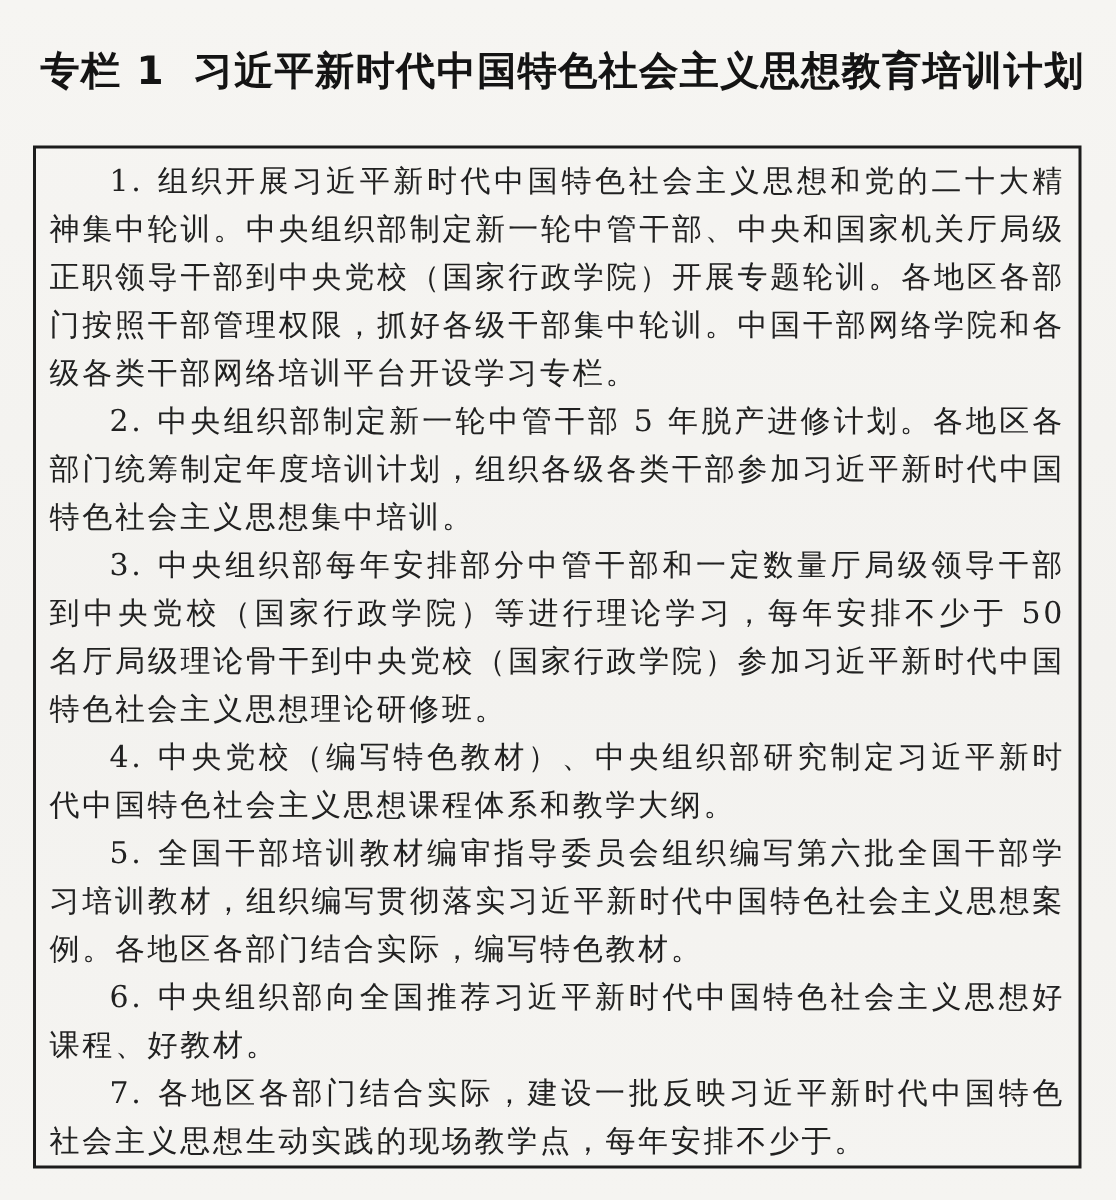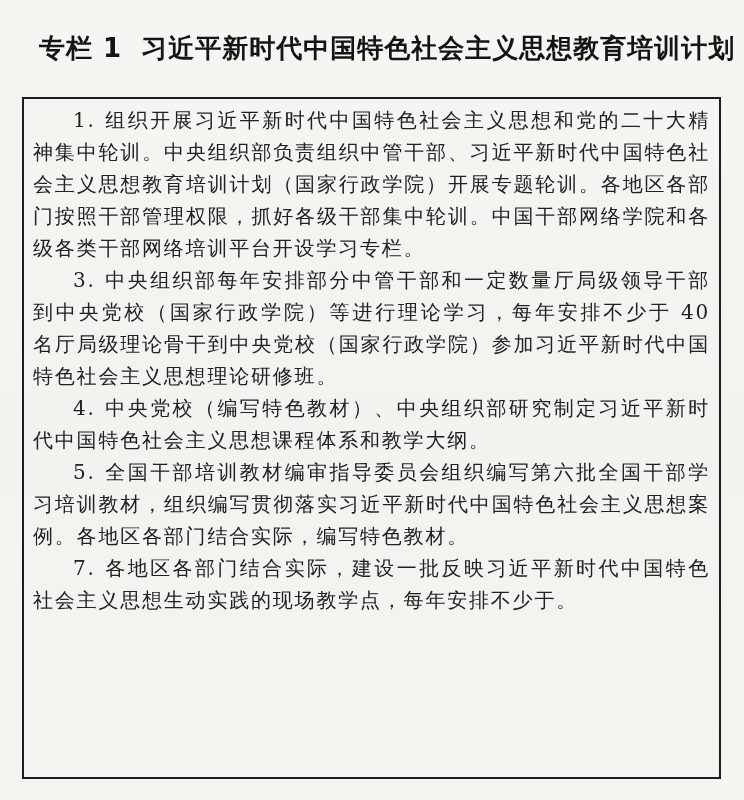--- a/index.html
+++ b/index.html
@@ -15,21 +15,21 @@
   }
   .doc-page {
     position: relative;
     width: 744px;
     height: 800px;
     background: linear-gradient(180deg, #f6f5f2 0%, #f3f2ef 55%, #f5f4f1 100%);
   }
   .doc-heading {
     position: absolute;
     top: 31px;
-    left: 39px;
+    left: 27px;
     width: 700px;
     font-family: "DejaVu Sans", "Liberation Sans", sans-serif;
     font-weight: bold;
     font-size: 26px;
     line-height: 34px;
     color: #141414;
     letter-spacing: 1px;
     white-space: nowrap;
   }
   .heading-label {
@@ -62,20 +62,22 @@
 </head>
 <body>
 
 <div class="doc-page">
 
   <div class="doc-heading">
     <span class="heading-label">专栏 1</span><span class="heading-title">习近平新时代中国特色社会主义思想教育培训计划</span>
   </div>
 
   <div class="content-box">
-    <p class="para"><span class="num">1.</span><span>组织开展习近平新时代中国特色社会主义思想和党的二十大精神集中轮训。中央组织部负责组织中管干部、习近平新时代中国特色社会主义思想教育培训计划（国家行政学院）开展专题轮训。各地区各部门按照干部管理权限，抓好各级干部集中轮训。中国干部网络学院和各级各类干部网络培训平台开设学习专栏。</span></p>
-    <p class="para"><span class="num">3.</span><span>中央组织部每年安排部分中管干部和一定数量厅局级领导干部到中央党校（国家行政学院）等进行理论学习，每年安排不少于 40 名厅局级理论骨干到中央党校（国家行政学院）参加习近平新时代中国特色社会主义思想理论研修班。</span></p>
+    <p class="para"><span class="num">1.</span><span>组织开展习近平新时代中国特色社会主义思想和党的二十大精神集中轮训。中央组织部制定新一轮中管干部、中央和国家机关厅局级正职领导干部到中央党校（国家行政学院）开展专题轮训。各地区各部门按照干部管理权限，抓好各级干部集中轮训。中国干部网络学院和各级各类干部网络培训平台开设学习专栏。</span></p>
+    <p class="para"><span class="num">2.</span><span>中央组织部制定新一轮中管干部 5 年脱产进修计划。各地区各部门统筹制定年度培训计划，组织各级各类干部参加习近平新时代中国特色社会主义思想集中培训。</span></p>
+    <p class="para"><span class="num">3.</span><span>中央组织部每年安排部分中管干部和一定数量厅局级领导干部到中央党校（国家行政学院）等进行理论学习，每年安排不少于 50 名厅局级理论骨干到中央党校（国家行政学院）参加习近平新时代中国特色社会主义思想理论研修班。</span></p>
     <p class="para"><span class="num">4.</span><span>中央党校（编写特色教材）、中央组织部研究制定习近平新时代中国特色社会主义思想课程体系和教学大纲。</span></p>
     <p class="para"><span class="num">5.</span><span>全国干部培训教材编审指导委员会组织编写第六批全国干部学习培训教材，组织编写贯彻落实习近平新时代中国特色社会主义思想案例。各地区各部门结合实际，编写特色教材。</span></p>
+    <p class="para"><span class="num">6.</span><span>中央组织部向全国推荐习近平新时代中国特色社会主义思想好课程、好教材。</span></p>
     <p class="para"><span class="num">7.</span><span>各地区各部门结合实际，建设一批反映习近平新时代中国特色社会主义思想生动实践的现场教学点，每年安排不少于。</span></p>
   </div>
 
 </div>
 
 </body></html>

